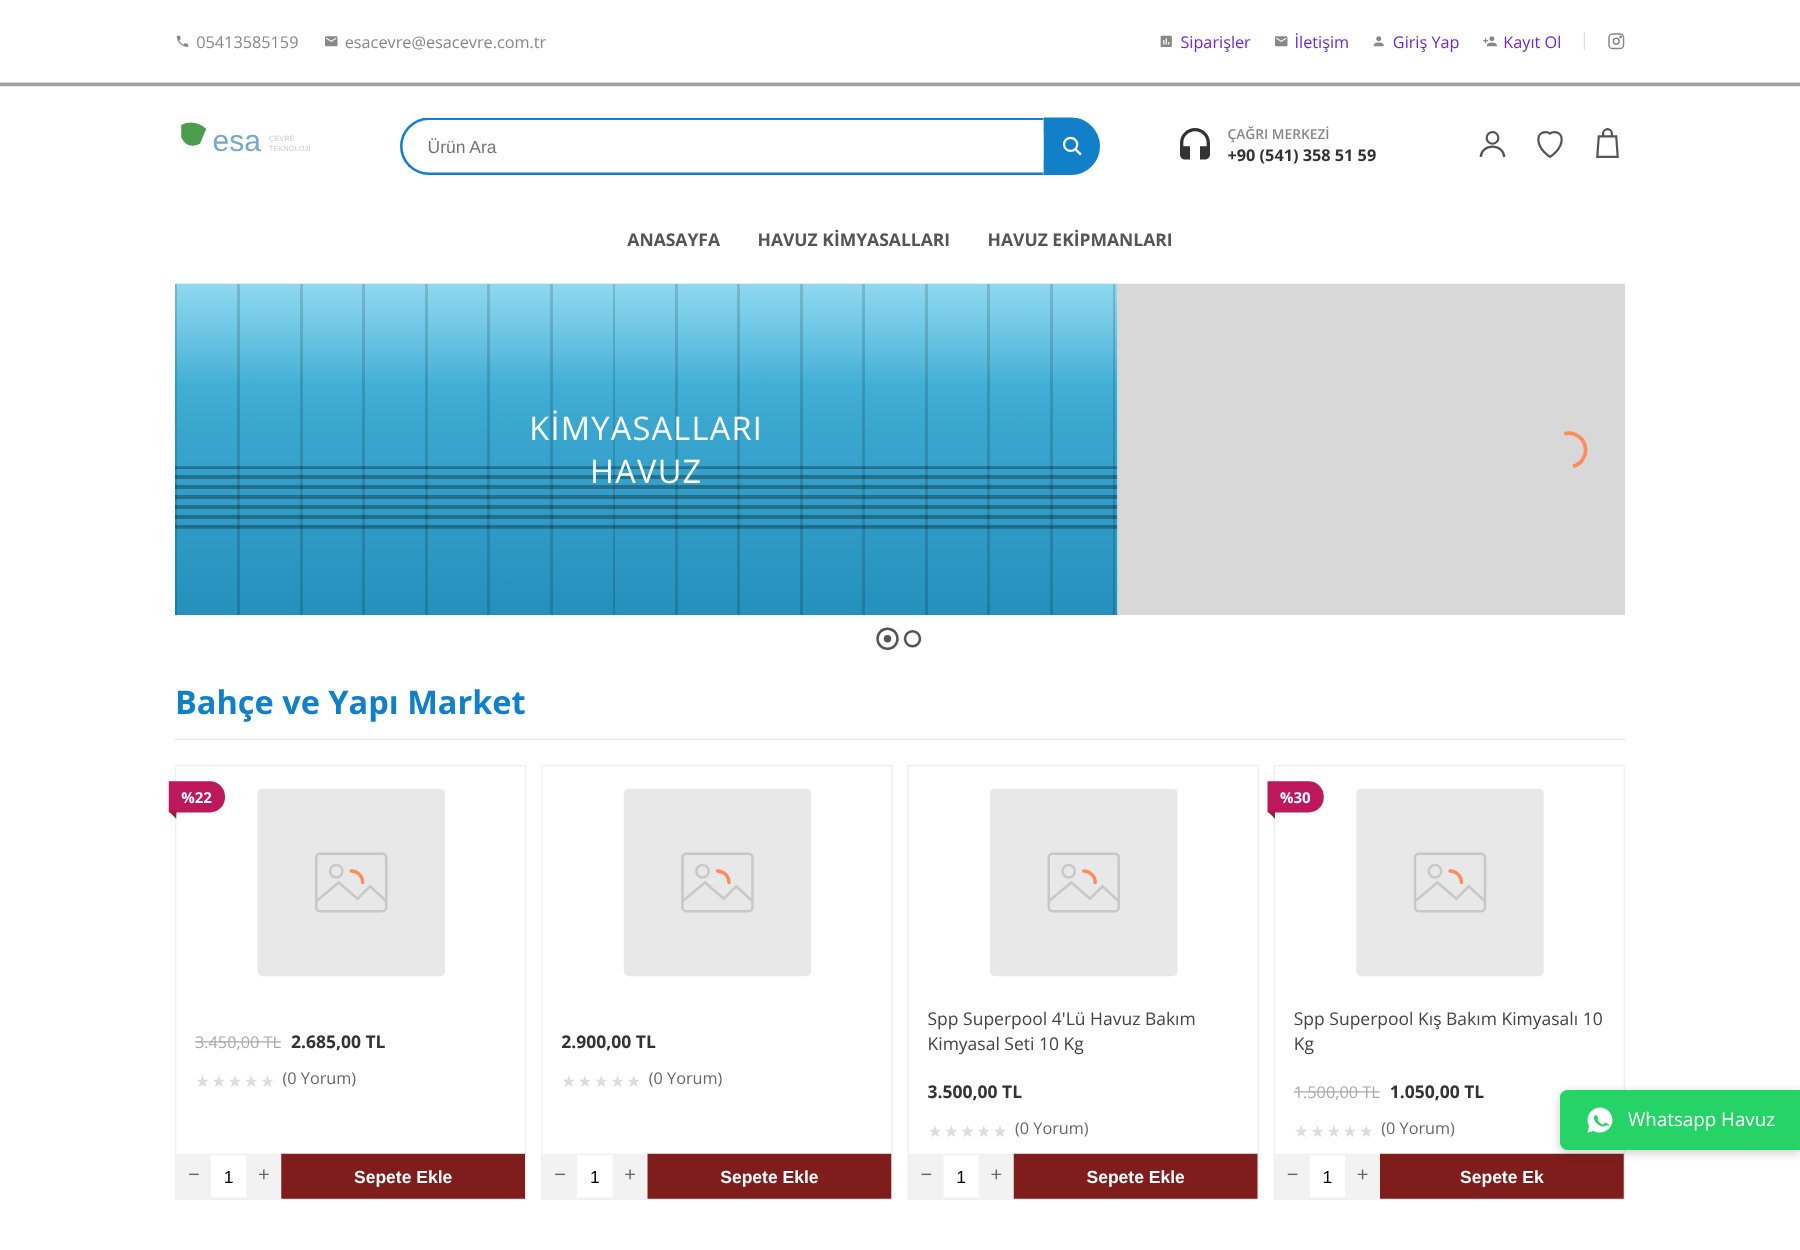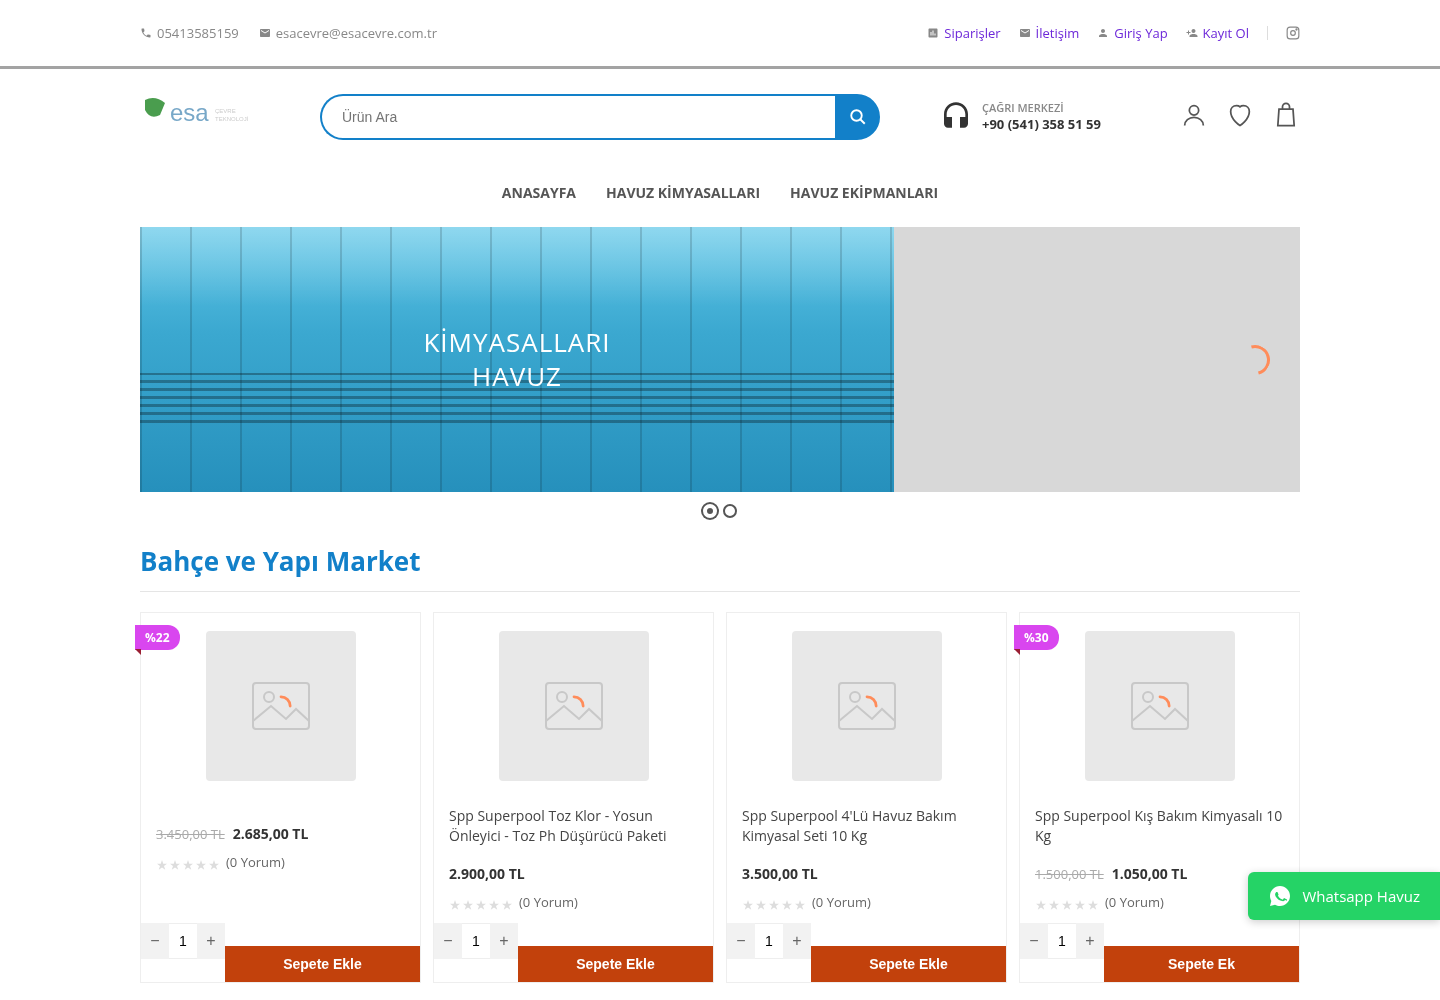--- a/index.html
+++ b/index.html
@@ -48,38 +48,38 @@
     .dot { width: 14px; height: 14px; border: 2px solid #555; border-radius: 50%; cursor: pointer; }
     .dot.active { background: #555; border: 4px solid #fff; box-shadow: 0 0 0 2px #555; width: 14px; height: 14px; }
     
     
     .section-title { max-width: 1200px; margin: 25px auto 0; padding: 0 20px; }
     .section-title h2 { color: #1280c9; font-size: 26px; font-weight: 700; padding-bottom: 12px; border-bottom: 1px solid #e5e5e5; }
     
     
     .products { max-width: 1200px; margin: 20px auto 0; padding: 0 20px; display: flex; gap: 12px; }
     .product { flex: 1; border: 1px solid #eee; position: relative; display: flex; flex-direction: column; }
-    .badge { position: absolute; top: 12px; left: -6px; background: #d946ef; color: #fff; font-size: 12px; font-weight: 700; padding: 4px 10px; border-radius: 0 12px 12px 0; z-index: 2; }
+    .badge { position: absolute; top: 12px; left: -6px; background: #be185d; color: #fff; font-size: 12px; font-weight: 700; padding: 4px 10px; border-radius: 0 12px 12px 0; z-index: 2; }
     .badge::before { content: ''; position: absolute; bottom: -5px; left: 0; border: 3px solid transparent; border-top-color: #9a1f33; border-right-color: #9a1f33; }
     .prod-img { height: 185px; display: flex; align-items: center; justify-content: center; padding: 15px; }
     .img-placeholder { width: 150px; height: 150px; background: #e8e8e8; border-radius: 4px; display: flex; align-items: center; justify-content: center; position: relative; }
     .img-placeholder svg { position: absolute; }
     .prod-body { padding: 8px 15px 12px; flex: 1; display: flex; flex-direction: column; }
     .prod-title { font-size: 14px; color: #444; line-height: 1.4; min-height: 40px; font-weight: 400; }
     .prod-price { margin-top: 18px; font-size: 14px; }
     .old-price { color: #aaa; text-decoration: line-through; margin-right: 8px; font-size: 13px; }
     .new-price { color: #333; font-weight: 700; }
     .rating { margin-top: 10px; display: flex; align-items: flex-end; gap: 6px; }
     .stars { display: flex; gap: 1px; }
     .star { width: 12px; height: 12px; }
     .review-count { font-size: 13px; color: #666; }
     .prod-actions { display: flex; }
     .qty-btn { width: 28px; height: 36px; background: #f2f2f2; border: none; color: #666; font-size: 16px; cursor: pointer; display: flex; align-items: center; justify-content: center; }
     .qty-input { width: 28px; height: 36px; border: none; text-align: center; font-size: 14px; background: #fff; border-top: 1px solid #eee; border-bottom: 1px solid #eee; }
-    .add-cart { flex: 1; height: 36px; background: #c2410c; color: #fff; border: none; font-size: 14px; font-weight: 600; cursor: pointer; margin-top: 23px; }
+    .add-cart { flex: 1; height: 36px; background: #7f1d1d; color: #fff; border: none; font-size: 14px; font-weight: 600; cursor: pointer; }
     
     
     .whatsapp { position: fixed; bottom: 80px; right: 0; background: #25d366; color: #fff; padding: 12px 20px; border-radius: 6px 0 0 6px; display: flex; align-items: center; gap: 10px; font-size: 15px; cursor: pointer; box-shadow: 0 2px 8px rgba(0,0,0,0.2); }
     
     .icon-svg { display: inline-block; vertical-align: middle; }
   </style>
 </head>
 <body>
 
 <div class="top-bar">
@@ -275,21 +275,20 @@
             <rect x="2" y="2" width="56" height="46" rx="3"></rect>
             <circle cx="18" cy="16" r="5"></circle>
             <path d="M2 40 L20 25 L35 38 L45 28 L58 40"></path>
           </svg>
         <svg width="22" height="22" viewBox="0 0 24 24" style="position:absolute" fill="none" stroke="#ff8c5a" stroke-width="3">
             <path d="M12 2 A10 10 0 0 1 22 12" stroke-linecap="round"></path>
           </svg>
       </div>
     </div>
     <div class="prod-body">
-      <div class="prod-title">Spp Superpool Toz Klor - Yosun Önleyici - Toz Ph Düşürücü Paketi</div>
       <div class="prod-price">
         <span class="new-price">2.900,00 TL</span>
       </div>
       <div class="rating">
         <div class="stars">
             <svg class="star" viewBox="0 0 24 24" fill="#ddd">
               <path d="M12 2l2.5 7.5H22l-6 4.5 2.5 7.5L12 17l-6.5 4.5L8 14l-6-4.5h7.5L12 2z"></path>
             </svg>
             <svg class="star" viewBox="0 0 24 24" fill="#ddd">
               <path d="M12 2l2.5 7.5H22l-6 4.5 2.5 7.5L12 17l-6.5 4.5L8 14l-6-4.5h7.5L12 2z"></path>

